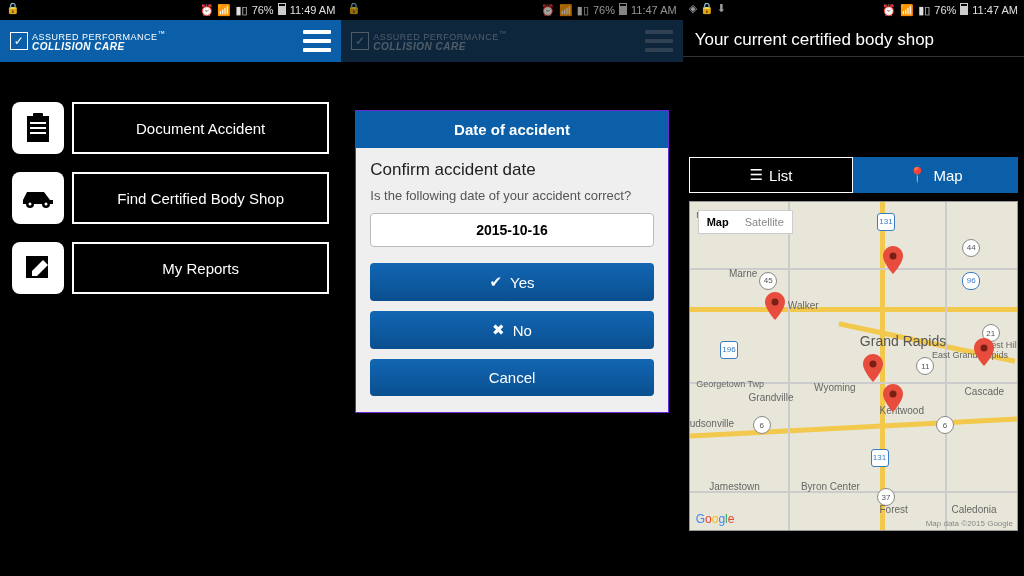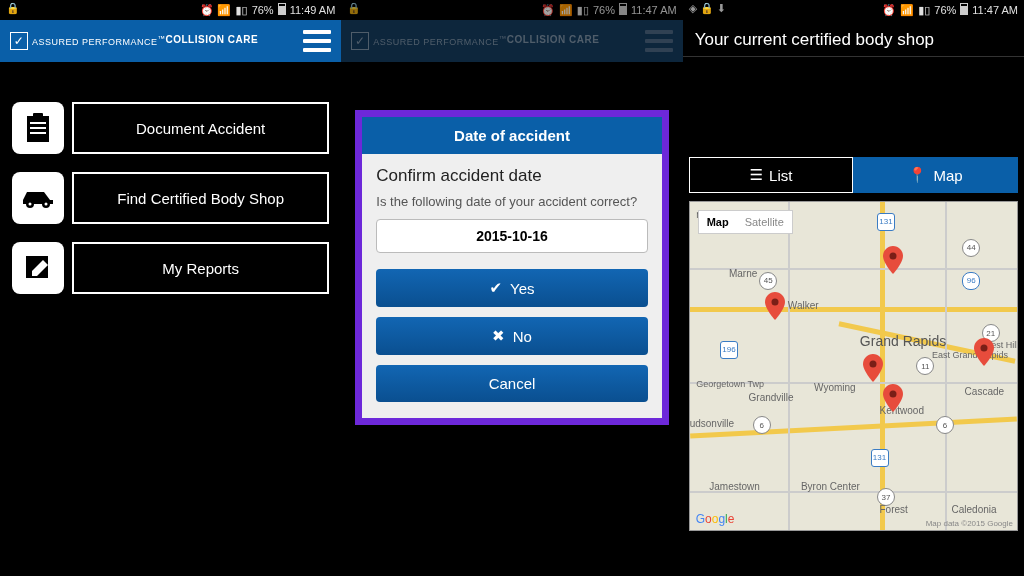--- a/index.html
+++ b/index.html
@@ -14,39 +14,39 @@
 .batt { width:8px; height:12px; border:1px solid #ccc; position:relative; display:inline-block; }
 .batt:after{content:"";position:absolute;bottom:0;left:0;right:0;height:76%;background:#ccc;}
 .batt-tip{width:4px;height:2px;background:#ccc;margin:0 auto;}
 
 
 .appheader { height:42px; background:#0a5fa8; display:flex; align-items:center; justify-content:space-between; padding:0 10px; }
 .appheader.dim{background:#153b5d;}
 .logo { color:#fff; font-size:10px; letter-spacing:.5px; display:flex; align-items:center; gap:4px; }
 .logo.dim{color:#7a8fa3;}
 .logo-chk{width:18px;height:18px;border:1px solid currentColor;display:inline-flex;align-items:center;justify-content:center;font-size:12px;}
-.logo-text{display:flex;flex-direction:row;line-height:1;}
+.logo-text{display:flex;flex-direction:column;line-height:1;}
 .logo-text .t1{font-size:9px;}
-.logo-text .t2{font-size:10px;font-weight:bold;}
+.logo-text .t2{font-size:10px;font-style:italic;font-weight:bold;}
 .hamburger{width:28px;height:22px;display:flex;flex-direction:column;justify-content:space-between;}
 .hamburger span{height:4px;background:#fff;border-radius:1px;}
 .hamburger.dim span{background:#4a6580;}
 
 
 .menu{padding:40px 12px 0;display:flex;flex-direction:column;gap:18px;}
 .menu-row{display:flex;gap:8px;height:52px;}
 .menu-icon{width:52px;background:#fff;border-radius:8px;display:flex;align-items:center;justify-content:center;color:#000;}
 .menu-btn{flex:1;border:2px solid #fff;border-radius:0;display:flex;align-items:center;justify-content:center;color:#fff;font-size:15px;}
 
 
 svg{display:block;}
 
 
 .dim-overlay{position:absolute;inset:0;background:rgba(0,0,0,.35);}
-.dialog{position:absolute;left:14px;right:14px;top:110px;background:#efefef;border:7px solid #6d28d9;}
+.dialog{position:absolute;left:14px;right:14px;top:110px;background:#efefef;border:1px solid #6d28d9;}
 .dlg-title{background:#0a5fa8;color:#fff;text-align:center;padding:10px 0;font-weight:bold;font-size:15px;}
 .dlg-body{padding:12px 14px 16px;}
 .dlg-h{font-size:17px;color:#222;margin-bottom:8px;}
 .dlg-q{font-size:13px;color:#555;margin-bottom:10px;}
 .date-field{border:1px solid #bbb;border-radius:4px;background:#fff;text-align:center;padding:8px 0;font-weight:bold;font-size:14px;margin-bottom:16px;}
 .dlg-btn{background:linear-gradient(#1266b3,#0a4f90);color:#fff;text-align:center;padding:10px 0;border-radius:4px;font-size:15px;margin-bottom:10px;display:flex;align-items:center;justify-content:center;gap:8px;}
 .dlg-btn:last-child{margin-bottom:0;}
 
 
 .s3-header{padding:10px 12px 6px;color:#fff;font-size:17px;border-bottom:1px solid #333;}

